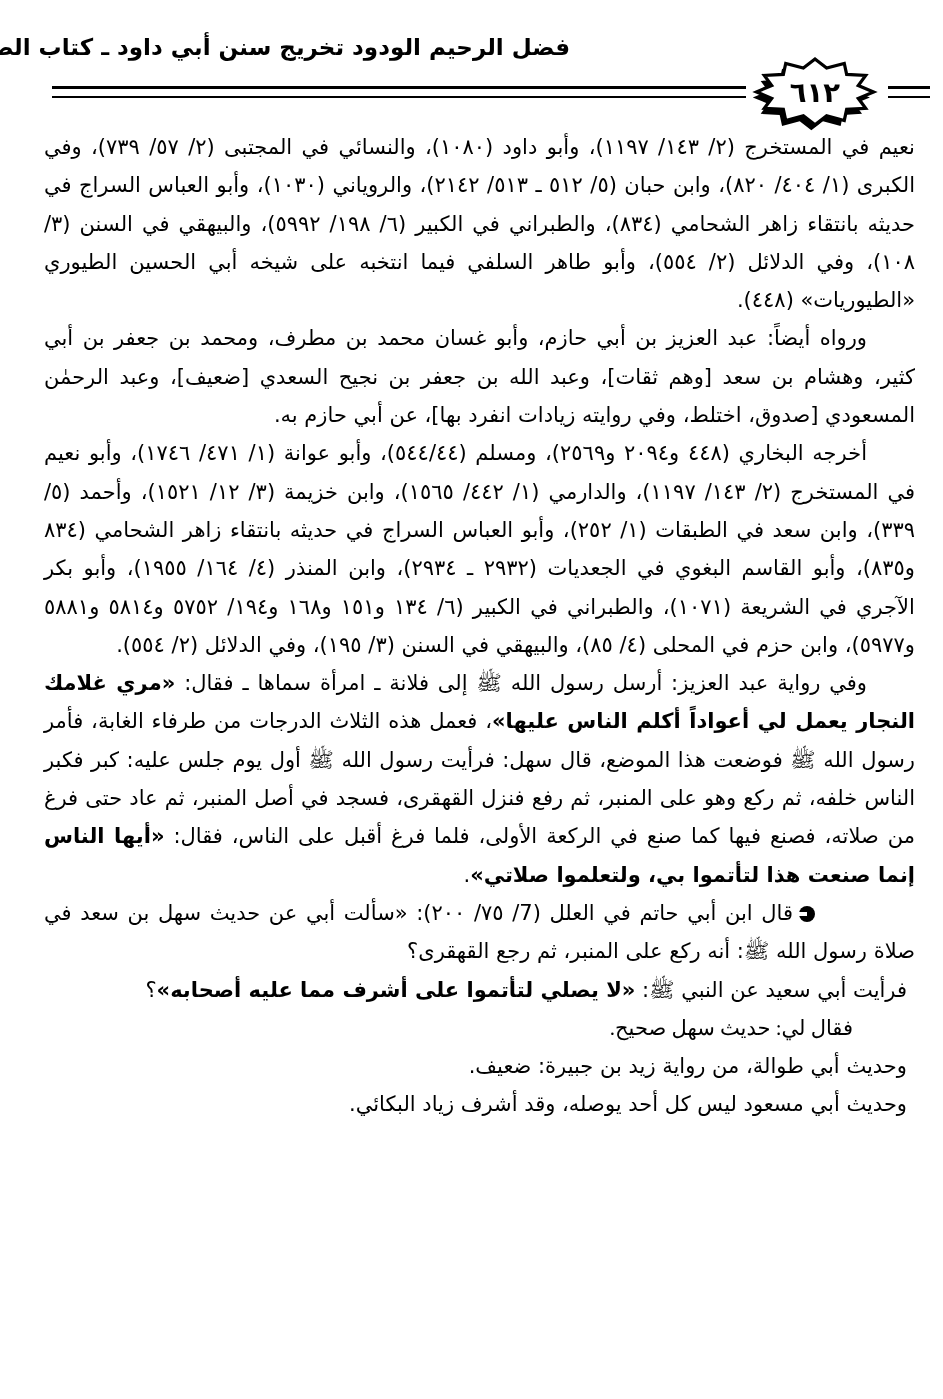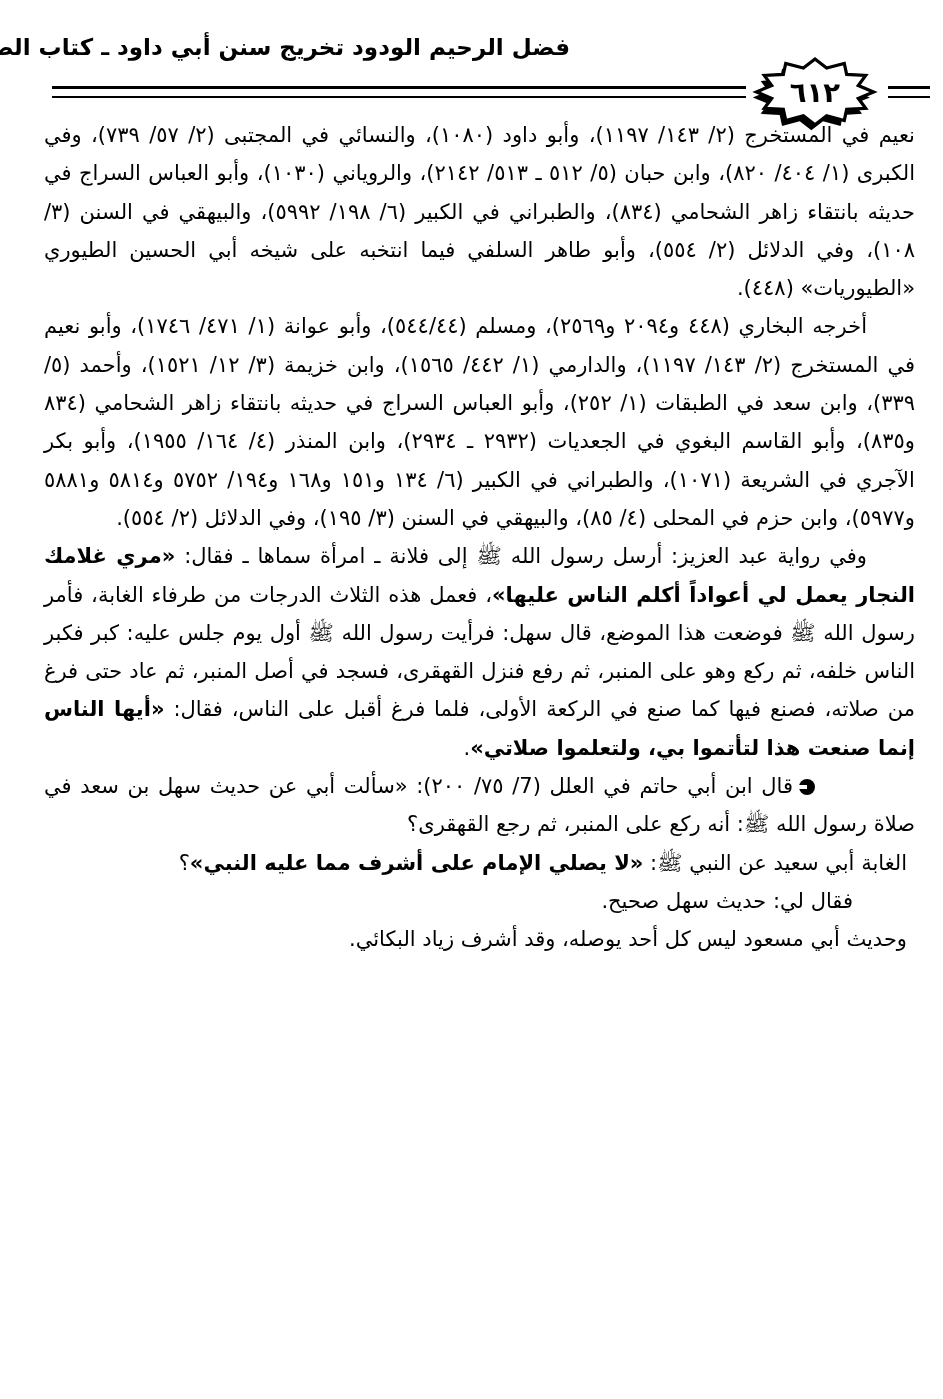--- a/index.html
+++ b/index.html
@@ -23,29 +23,29 @@
   }
   .rule-short{
     position:absolute;top:86px;left:888px;width:42px;height:7px;
     border-top:3px solid #000;border-bottom:2px solid #000;
   }
   .star-wrap{position:absolute;left:744px;top:48px;width:142px;height:86px;}
   .star-wrap svg{display:block;width:100%;height:100%;}
   .star-num{font-family:"DejaVu Sans",sans-serif;font-weight:bold;font-size:30px;}
   
   .body-text{
-    position:absolute;top:116px;right:28px;left:44px;
+    position:absolute;top:128px;right:28px;left:44px;
     direction:rtl;text-align:justify;text-justify:inter-word;
     font-size:21px;line-height:38.3px;
   }
   .body-text p{margin:0;padding:0;}
   .ind-0{text-indent:0;}
   .ind-sm{text-indent:8px;}
   .ind-md{text-indent:48px;}
-  .ind-lg{text-indent:62px;}
+  .ind-lg{text-indent:62px;font-family:Liberation Serif, serif;}
   .ind-xl{text-indent:100px;}
   .b{font-weight:bold;}
   
   .marker{
     display:inline-block;width:16px;height:16px;background:#000;
     border-radius:50%;position:relative;top:2px;margin-left:6px;
   }
   .marker::after{
     content:"";position:absolute;left:-2px;top:6px;width:10px;height:4px;background:#fff;
   }
@@ -62,21 +62,23 @@
   <div class="star-wrap">
     <svg viewBox="-8 -10 148 94">
       <polygon transform="translate(-4,6)" fill="#000" points="130,38 113.3,45 121.4,56 100.6,57.1 98,69.2 78.7,64.1 66,74 53.3,64.1 34,69.2 31.4,57.1 10.6,56 18.7,45 2,38 18.7,31 10.6,20 31.4,18.9 34,6.8 53.3,11.9 66,2 78.7,11.9 98,6.8 100.6,18.9 121.4,20 113.3,31"></polygon>
       <polygon fill="#fff" stroke="#000" stroke-width="3.5" points="130,38 113.3,45 121.4,56 100.6,57.1 98,69.2 78.7,64.1 66,74 53.3,64.1 34,69.2 31.4,57.1 10.6,56 18.7,45 2,38 18.7,31 10.6,20 31.4,18.9 34,6.8 53.3,11.9 66,2 78.7,11.9 98,6.8 100.6,18.9 121.4,20 113.3,31"></polygon>
       <text class="star-num" x="66" y="49" text-anchor="middle">٦١٢</text>
     </svg>
   </div>
 
   <div class="body-text">
     <p class="ind-0"><span>نعيم في المستخرج (٢/ ١٤٣/ ١١٩٧)، وأبو داود (١٠٨٠)، والنسائي في المجتبى (٢/ ٥٧/ ٧٣٩)، وفي الكبرى (١/ ٤٠٤/ ٨٢٠)، وابن حبان (٥/ ٥١٢ ـ ٥١٣/ ٢١٤٢)، والروياني (١٠٣٠)، وأبو العباس السراج في حديثه بانتقاء زاهر الشحامي (٨٣٤)، والطبراني في الكبير (٦/ ١٩٨/ ٥٩٩٢)، والبيهقي في السنن (٣/ ١٠٨)، وفي الدلائل (٢/ ٥٥٤)، وأبو طاهر السلفي فيما انتخبه على شيخه أبي الحسين الطيوري «الطيوريات» (٤٤٨).</span></p>
+    <p class="ind-md"><span>ورواه أيضاً: عبد العزيز بن أبي حازم، وأبو غسان محمد بن مطرف، ومحمد بن جعفر بن أبي كثير، وهشام بن سعد [وهم ثقات]، وعبد الله بن جعفر بن نجيح السعدي [ضعيف]، وعبد الرحمٰن المسعودي [صدوق، اختلط، وفي روايته زيادات انفرد بها]، عن أبي حازم به.</span></p>
     <p class="ind-md"><span>أخرجه البخاري (٤٤٨ و٢٠٩٤ و٢٥٦٩)، ومسلم (٥٤٤/٤٤)، وأبو عوانة (١/ ٤٧١/ ١٧٤٦)، وأبو نعيم في المستخرج (٢/ ١٤٣/ ١١٩٧)، والدارمي (١/ ٤٤٢/ ١٥٦٥)، وابن خزيمة (٣/ ١٢/ ١٥٢١)، وأحمد (٥/ ٣٣٩)، وابن سعد في الطبقات (١/ ٢٥٢)، وأبو العباس السراج في حديثه بانتقاء زاهر الشحامي (٨٣٤ و٨٣٥)، وأبو القاسم البغوي في الجعديات (٢٩٣٢ ـ ٢٩٣٤)، وابن المنذر (٤/ ١٦٤/ ١٩٥٥)، وأبو بكر الآجري في الشريعة (١٠٧١)، والطبراني في الكبير (٦/ ١٣٤ و١٥١ و١٦٨ و١٩٤/ ٥٧٥٢ و٥٨١٤ و٥٨٨١ و٥٩٧٧)، وابن حزم في المحلى (٤/ ٨٥)، والبيهقي في السنن (٣/ ١٩٥)، وفي الدلائل (٢/ ٥٥٤).</span></p>
     <p class="ind-md"><span>وفي رواية عبد العزيز: أرسل رسول الله ﷺ إلى فلانة ـ امرأة سماها ـ فقال: </span><span class="b">«مري غلامك النجار يعمل لي أعواداً أكلم الناس عليها»</span><span>، فعمل هذه الثلاث الدرجات من طرفاء الغابة، فأمر رسول الله ﷺ فوضعت هذا الموضع، قال سهل: فرأيت رسول الله ﷺ أول يوم جلس عليه: كبر فكبر الناس خلفه، ثم ركع وهو على المنبر، ثم رفع فنزل القهقرى، فسجد في أصل المنبر، ثم عاد حتى فرغ من صلاته، فصنع فيها كما صنع في الركعة الأولى، فلما فرغ أقبل على الناس، فقال: </span><span class="b">«أيها الناس إنما صنعت هذا لتأتموا بي، ولتعلموا صلاتي»</span><span>.</span></p>
     <p class="ind-xl"><span class="marker"></span><span><span>قال ابن أبي حاتم في العلل (7/ ٧٥/ ٢٠٠): «سألت أبي عن حديث سهل بن سعد في صلاة رسول الله ﷺ: أنه ركع على المنبر، ثم رجع القهقرى؟</span></span></p>
-    <p class="ind-sm"><span>الغابة أبي سعيد عن النبي ﷺ: </span><span class="b">«لا يصلي الإمام على أشرف مما عليه النبي»</span><span>؟</span></p>
+    <p class="ind-sm"><span>فرأيت أبي سعيد عن النبي ﷺ: </span><span class="b">«لا يصلي لتأتموا على أشرف مما عليه أصحابه»</span><span>؟</span></p>
     <p class="ind-lg"><span>فقال لي: حديث سهل صحيح.</span></p>
+    <p class="ind-sm"><span>وحديث أبي طوالة، من رواية زيد بن جبيرة: ضعيف.</span></p>
     <p class="ind-sm"><span>وحديث أبي مسعود ليس كل أحد يوصله، وقد أشرف زياد البكائي.</span></p>
   </div>
 
 </div>
 
 </body></html>

